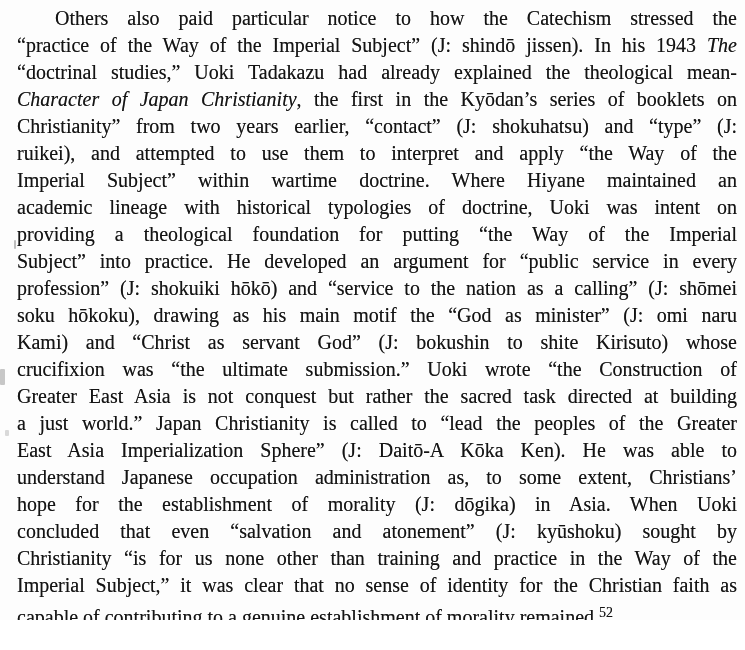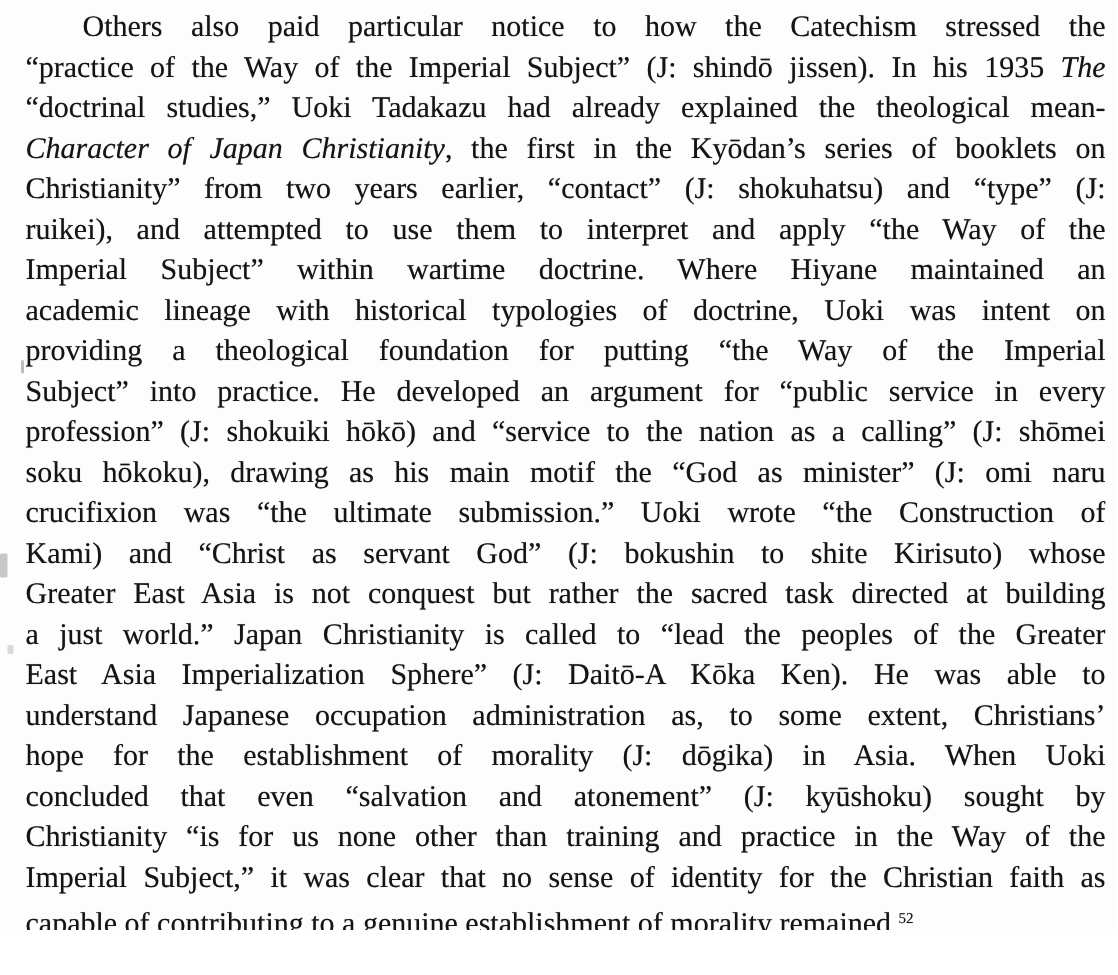--- a/index.html
+++ b/index.html
@@ -30,54 +30,54 @@
   .line {
     height: 27px;
     overflow: hidden;
     text-align: justify;
     text-align-last: justify;
   }
   .line.indent { text-indent: 38px; }
   .line.last { text-align-last: left; }
   .seg-italic { font-style: italic; }
   .seg-sup {
-    font-size: 10px;
+    font-size: 14px;
     vertical-align: 7px;
     letter-spacing: 0;
   }
   .artifact {
     position: absolute;
     border-radius: 1px;
   }
   .artifact.a1 { left: 14px; top: 240px; width: 2px; height: 9px;  background: #bdbdbd; }
   .artifact.a2 { left: 0px;  top: 369px; width: 5px; height: 16px; background: #c7c7c7; }
   .artifact.a3 { left: 5px;  top: 430px; width: 4px; height: 6px;  background: #d9d9d9; }
 </style>
 </head>
 <body>
 
 <div class="page">
   <div class="artifact a1"></div>
   <div class="artifact a2"></div>
   <div class="artifact a3"></div>
   <div class="paragraph">
       <div class="line indent"><span>Others also paid particular notice to how the Catechism stressed the</span></div>
-      <div class="line"><span>“practice of the Way of the Imperial Subject” (J: shindō jissen).  In his 1935 </span><span class="seg-italic">The</span></div>
+      <div class="line"><span>“practice of the Way of the Imperial Subject” (J: shindō jissen).  In his 1943 </span><span class="seg-italic">The</span></div>
       <div class="line"><span>“doctrinal studies,” Uoki Tadakazu had already explained the theological mean-</span></div>
       <div class="line"><span class="seg-italic">Character of Japan Christianity</span><span>, the first in the Kyōdan’s series of booklets on</span></div>
       <div class="line"><span>Christianity” from two years earlier, “contact” (J: shokuhatsu) and “type” (J:</span></div>
       <div class="line"><span>ruikei), and attempted to use them to interpret and apply “the Way of the</span></div>
       <div class="line"><span>Imperial Subject” within wartime doctrine.  Where Hiyane maintained an</span></div>
       <div class="line"><span>academic lineage with historical typologies of doctrine, Uoki was intent on</span></div>
       <div class="line"><span>providing a theological foundation for putting “the Way of the Imperial</span></div>
       <div class="line"><span>Subject” into practice.  He developed an argument for “public service in every</span></div>
       <div class="line"><span>profession” (J: shokuiki hōkō) and “service to the nation as a calling” (J: shōmei</span></div>
       <div class="line"><span>soku hōkoku), drawing as his main motif the “God as minister” (J: omi naru</span></div>
+      <div class="line"><span>Kami) and “Christ as servant God” (J: bokushin to shite Kirisuto) whose</span></div>
       <div class="line"><span>crucifixion was “the ultimate submission.”  Uoki wrote “the Construction of</span></div>
-      <div class="line"><span>Kami) and “Christ as servant God” (J: bokushin to shite Kirisuto) whose</span></div>
       <div class="line"><span>Greater East Asia is not conquest but rather the sacred task directed at building</span></div>
       <div class="line"><span>a just world.”  Japan Christianity is called to “lead the peoples of the Greater</span></div>
       <div class="line"><span>East Asia Imperialization Sphere” (J: Daitō-A Kōka Ken).  He was able to</span></div>
       <div class="line"><span>understand Japanese occupation administration as, to some extent, Christians’</span></div>
       <div class="line"><span>hope for the establishment of morality (J: dōgika) in Asia.  When Uoki</span></div>
       <div class="line"><span>concluded that even “salvation and atonement” (J: kyūshoku) sought by</span></div>
       <div class="line"><span>Christianity “is for us none other than training and practice in the Way of the</span></div>
       <div class="line"><span>Imperial Subject,” it was clear that no sense of identity for the Christian faith as</span></div>
       <div class="line last"><span>capable of contributing to a genuine establishment of morality remained.</span><span class="seg-sup">52</span></div>
     </div>

